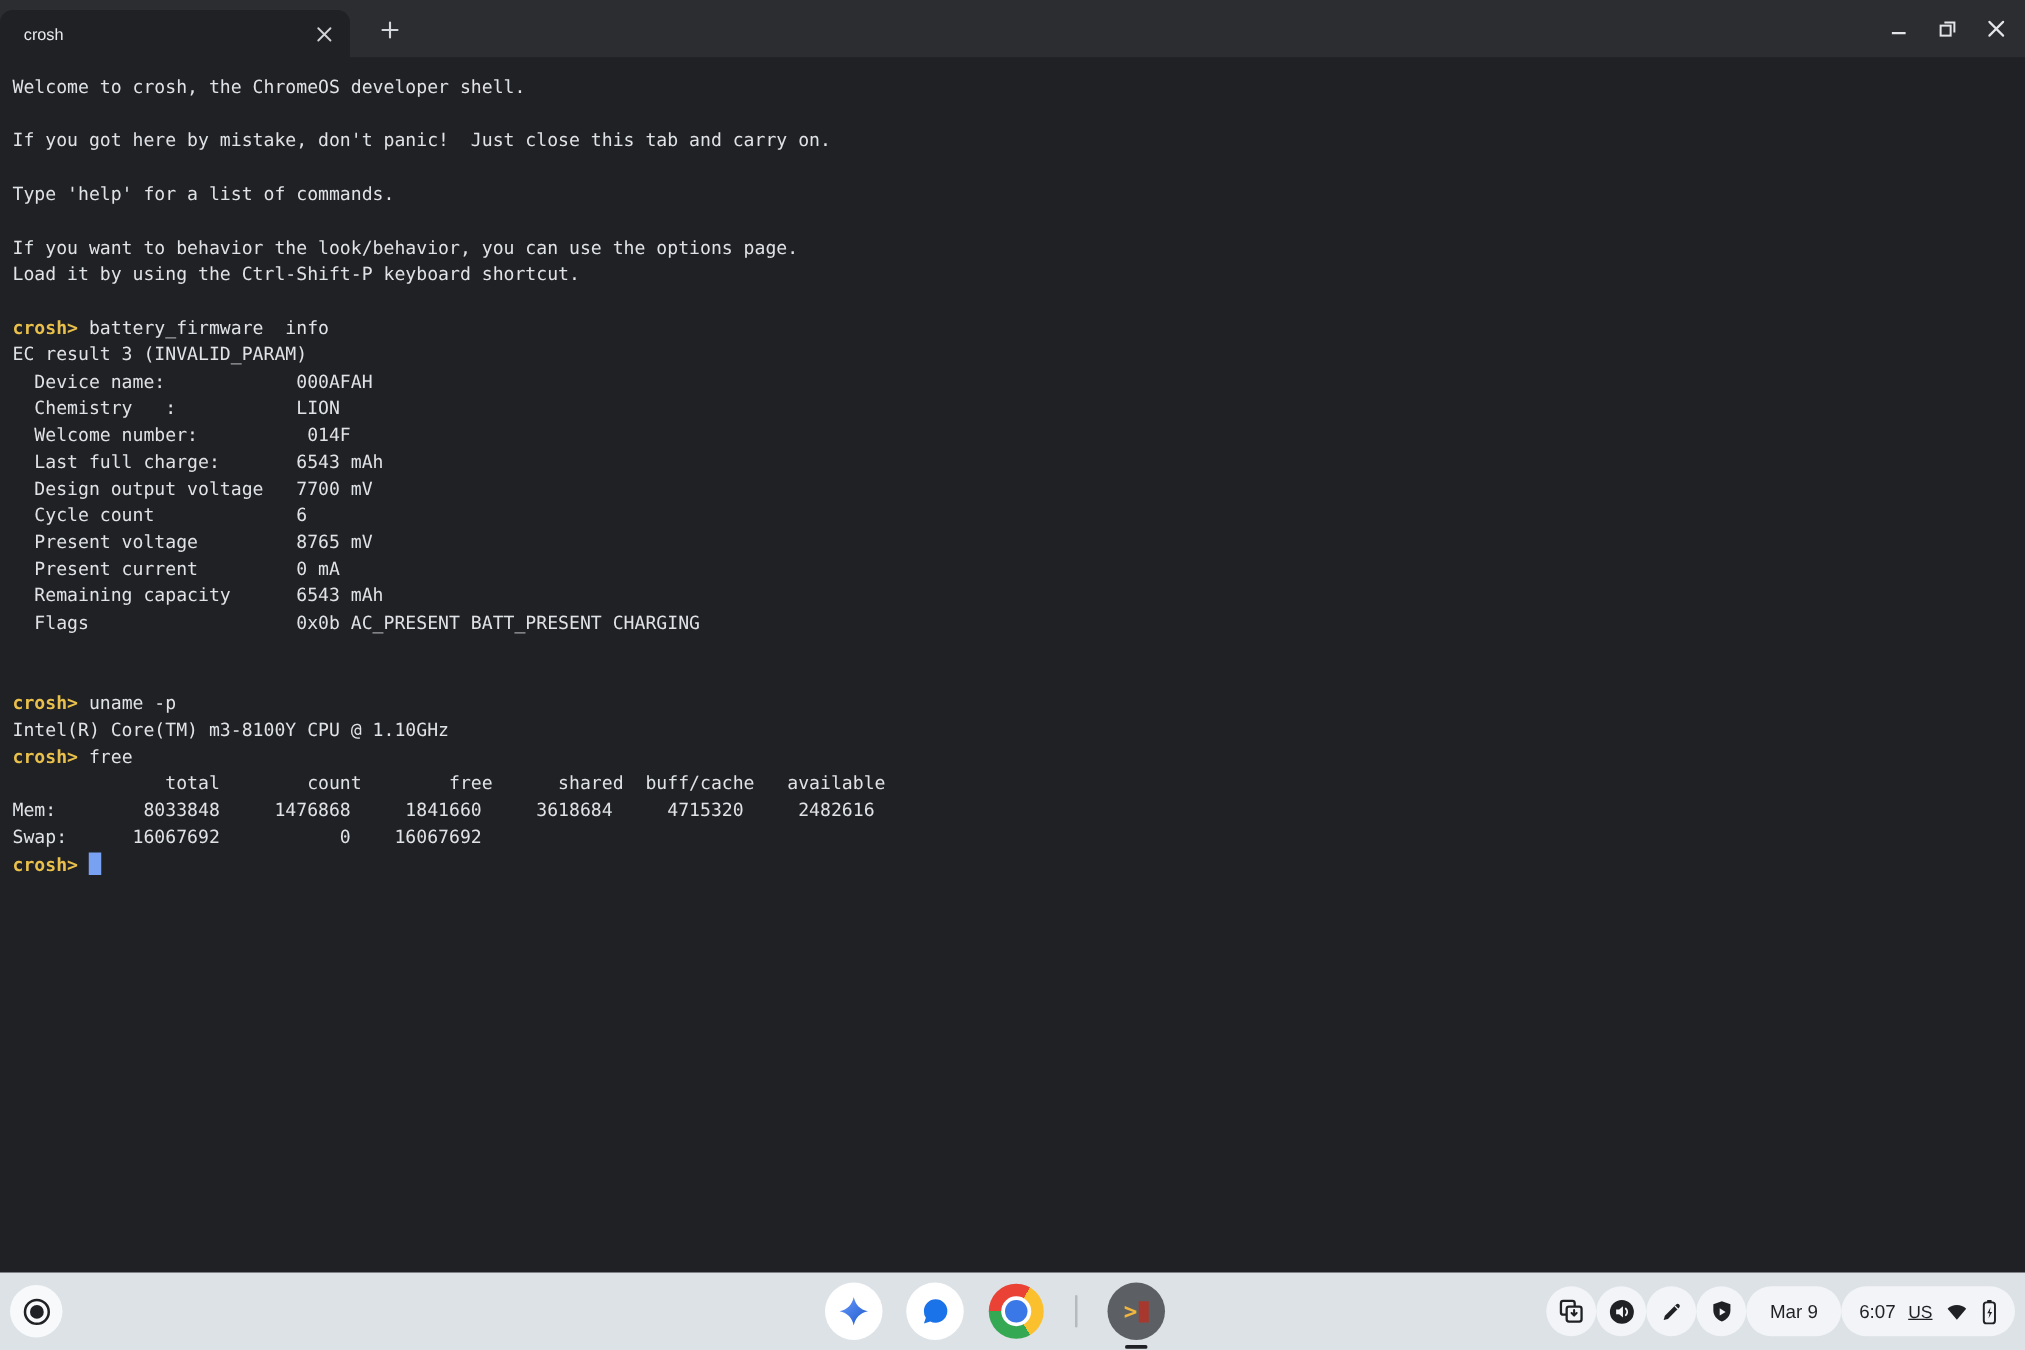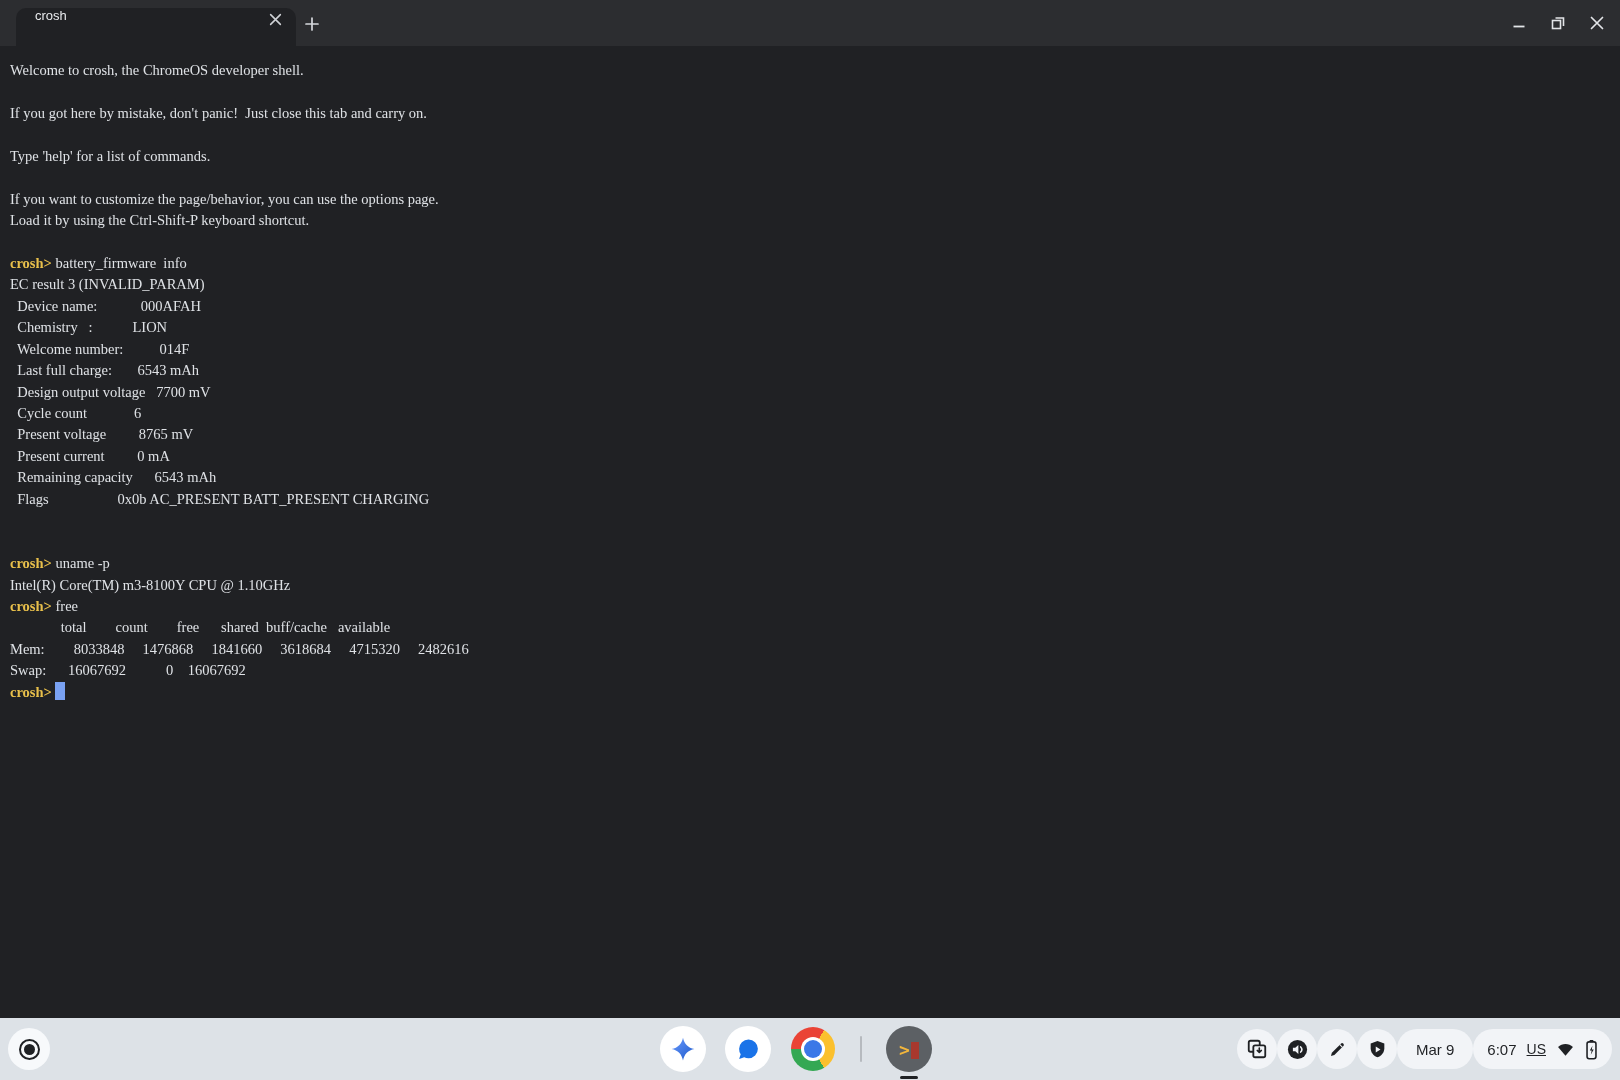--- a/index.html
+++ b/index.html
@@ -13,34 +13,34 @@
     --icon-dark:#1f2124;
     --tray-circle:#f2f4f7;
   }
   *{margin:0;padding:0;box-sizing:border-box;}
   html,body{width:1620px;height:1080px;background:#000;}
   body{font-family:"Liberation Sans",sans-serif;}
   .window{position:relative;width:1620px;height:1080px;background:var(--term-bg);overflow:hidden;}
 
   
   .tabstrip{position:absolute;top:0;left:0;right:0;height:46px;background:var(--strip-bg);}
-  .tab{position:absolute;left:16px;bottom:0;width:280px;height:38px;background:var(--tab-bg);
-       border-radius:10px 10px 0 0;display:flex;padding:0 10px 0 19px;cursor:default;}
+  .tab{position:absolute;left:0;bottom:0;width:280px;height:38px;background:var(--tab-bg);
+       border-radius:10px 10px 0 0;display:flex;align-items:center;padding:0 10px 0 19px;cursor:default;}
   .tab-title{flex:1;font-size:13px;color:#e8eaed;}
   .icon-btn{display:flex;align-items:center;justify-content:center;border-radius:50%;}
   .tab-close{width:22px;height:22px;}
   .new-tab{position:absolute;left:297px;top:9px;width:29px;height:29px;}
   .win-controls{position:absolute;right:14px;top:0;height:46px;display:flex;align-items:center;gap:21px;}
   .win-btn{width:18px;height:18px;display:flex;align-items:center;justify-content:center;}
 
   
   .terminal{position:absolute;top:46px;left:0;right:0;bottom:62px;background:var(--term-bg);
             padding:14px 10px;font-family:"DejaVu Sans Mono",monospace;font-size:14.5px;
             line-height:21.45px;color:var(--term-fg);overflow:hidden;cursor:text;}
-  .term-line{height:21.45px;white-space:pre;font-family:Liberation Serif, serif;}
+  .term-line{height:21.45px;white-space:pre;}
   .prompt{color:var(--prompt);font-weight:bold;}
   .cursor{display:inline-block;width:10px;height:18px;background:var(--cursor);vertical-align:-3px;}
 
   
   .shelf{position:absolute;left:0;right:0;bottom:0;height:62px;background:var(--shelf-bg);}
   .launcher{position:absolute;left:8px;top:10px;width:42px;height:42px;border-radius:50%;
             background:#f7f9fb;display:flex;align-items:center;justify-content:center;}
   .launcher-ring{width:21px;height:21px;border:2.5px solid var(--icon-dark);border-radius:50%;
                  display:flex;align-items:center;justify-content:center;}
   .launcher-dot{width:11px;height:11px;border-radius:50%;background:var(--icon-dark);}
@@ -110,21 +110,21 @@
     </div>
   </div>
 
   <div class="terminal" id="terminal">
       <div class="term-line">Welcome to crosh, the ChromeOS developer shell.</div>
       <div class="term-line"></div>
       <div class="term-line">If you got here by mistake, don't panic!  Just close this tab and carry on.</div>
       <div class="term-line"></div>
       <div class="term-line">Type 'help' for a list of commands.</div>
       <div class="term-line"></div>
-      <div class="term-line">If you want to customize the page/behavior, you can use the options page.</div>
+      <div class="term-line">If you want to behavior the look/behavior, you can use the options page.</div>
       <div class="term-line">Load it by using the Ctrl-Shift-P keyboard shortcut.</div>
       <div class="term-line"></div>
       <div class="term-line"><span class="prompt">crosh&gt;</span> battery_firmware  info</div>
       <div class="term-line">EC result 3 (INVALID_PARAM)</div>
       <div class="term-line">  Device name:            000AFAH</div>
       <div class="term-line">  Chemistry   :           LION</div>
       <div class="term-line">  Welcome number:          014F</div>
       <div class="term-line">  Last full charge:       6543 mAh</div>
       <div class="term-line">  Design output voltage   7700 mV</div>
       <div class="term-line">  Cycle count             6</div>

